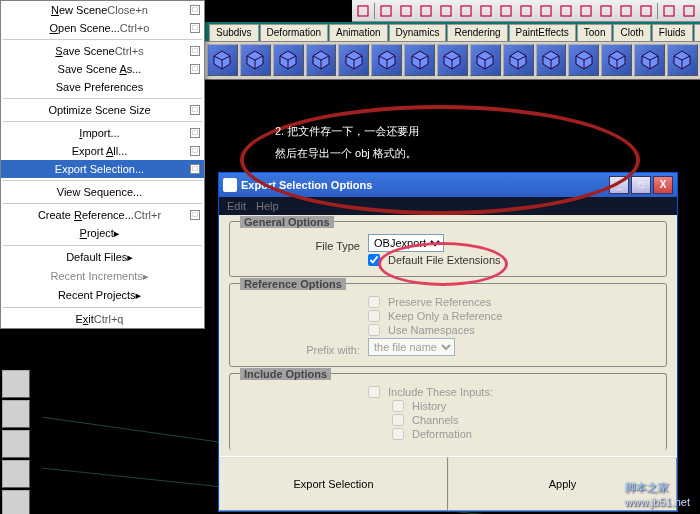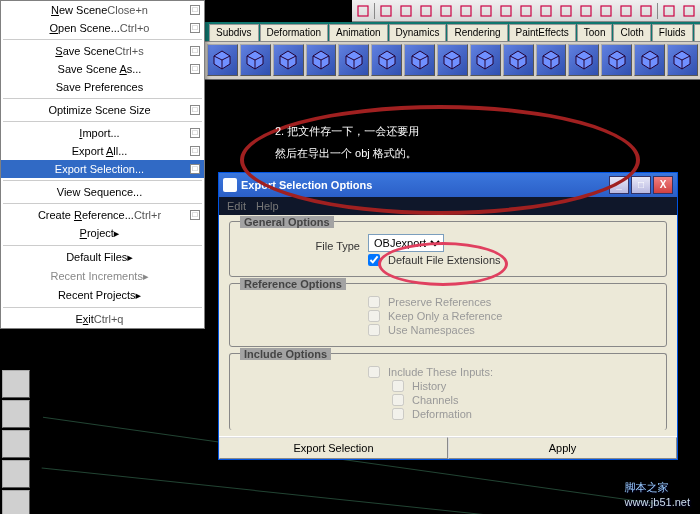--- a/index.html
+++ b/index.html
@@ -40,21 +40,21 @@
 .fieldset .content{margin-top:-8px}
 .row{display:flex;align-items:flex-end;gap:8px;margin:2px 0}
 .row .lbl{width:120px;text-align:right;color:#333}
 .row .lbl.disabled{color:#999}
 select{font-size:11px;border:1px solid #7b9ebd;background:#fff;padding:1px}
 input[type=checkbox]{width:12px;height:12px}
 .chk-label{color:#333}
 .chk-label.disabled{color:#999}
 .circle-annot{position:absolute;top:242px;left:378px;width:130px;height:44px;border:3px solid #e04060;border-radius:50%;z-index:7;pointer-events:none}
 .dialog-buttons{display:flex;border-top:1px solid #fff}
-.dialog-buttons button{flex:1;padding:4px;background:#ece9d8;border:1px outset #ddd;font-size:11px}
+.dialog-buttons button{flex:1;padding:20px;background:#ece9d8;border:1px outset #ddd;font-size:11px}
 .watermark{position:absolute;bottom:6px;right:10px;color:#9cf;font-size:18px;font-family:SimSun;z-index:20;text-shadow:1px 1px 2px #003}
 .watermark small{font-size:11px;display:block;color:#cde}
 .grid-line{position:absolute;background:#224433;height:1px;z-index:1}
 </style>
 </head>
 <body>
 
 <div class="top-toolbar" id="top-toolbar">
     <div class="tb-btn">
       <svg viewBox="0 0 14 14">
@@ -393,20 +393,24 @@
           <div class="row">
             <span class="lbl"></span>
             <input type="checkbox" disabled="" style="">
             <span class="chk-label disabled">Keep Only a Reference</span>
           </div>
           <div class="row">
             <span class="lbl"></span>
             <input type="checkbox" disabled="" style="">
             <span class="chk-label disabled">Use Namespaces</span>
           </div>
+          <div class="row">
+            <span class="lbl disabled">Prefix with:</span>
+            <select disabled=""><option>the file name</option></select>
+          </div>
         </div>
     </div>
 
     <div class="fieldset" style="border-bottom:none;margin-bottom:0">
       <span class="legend">Include Options</span>
       <div class="content" id="inc-opts">
           <div class="row">
             <span class="lbl"></span>
             <input type="checkbox" disabled="" style="">
             <span class="chk-label disabled">Include These Inputs:</span>

